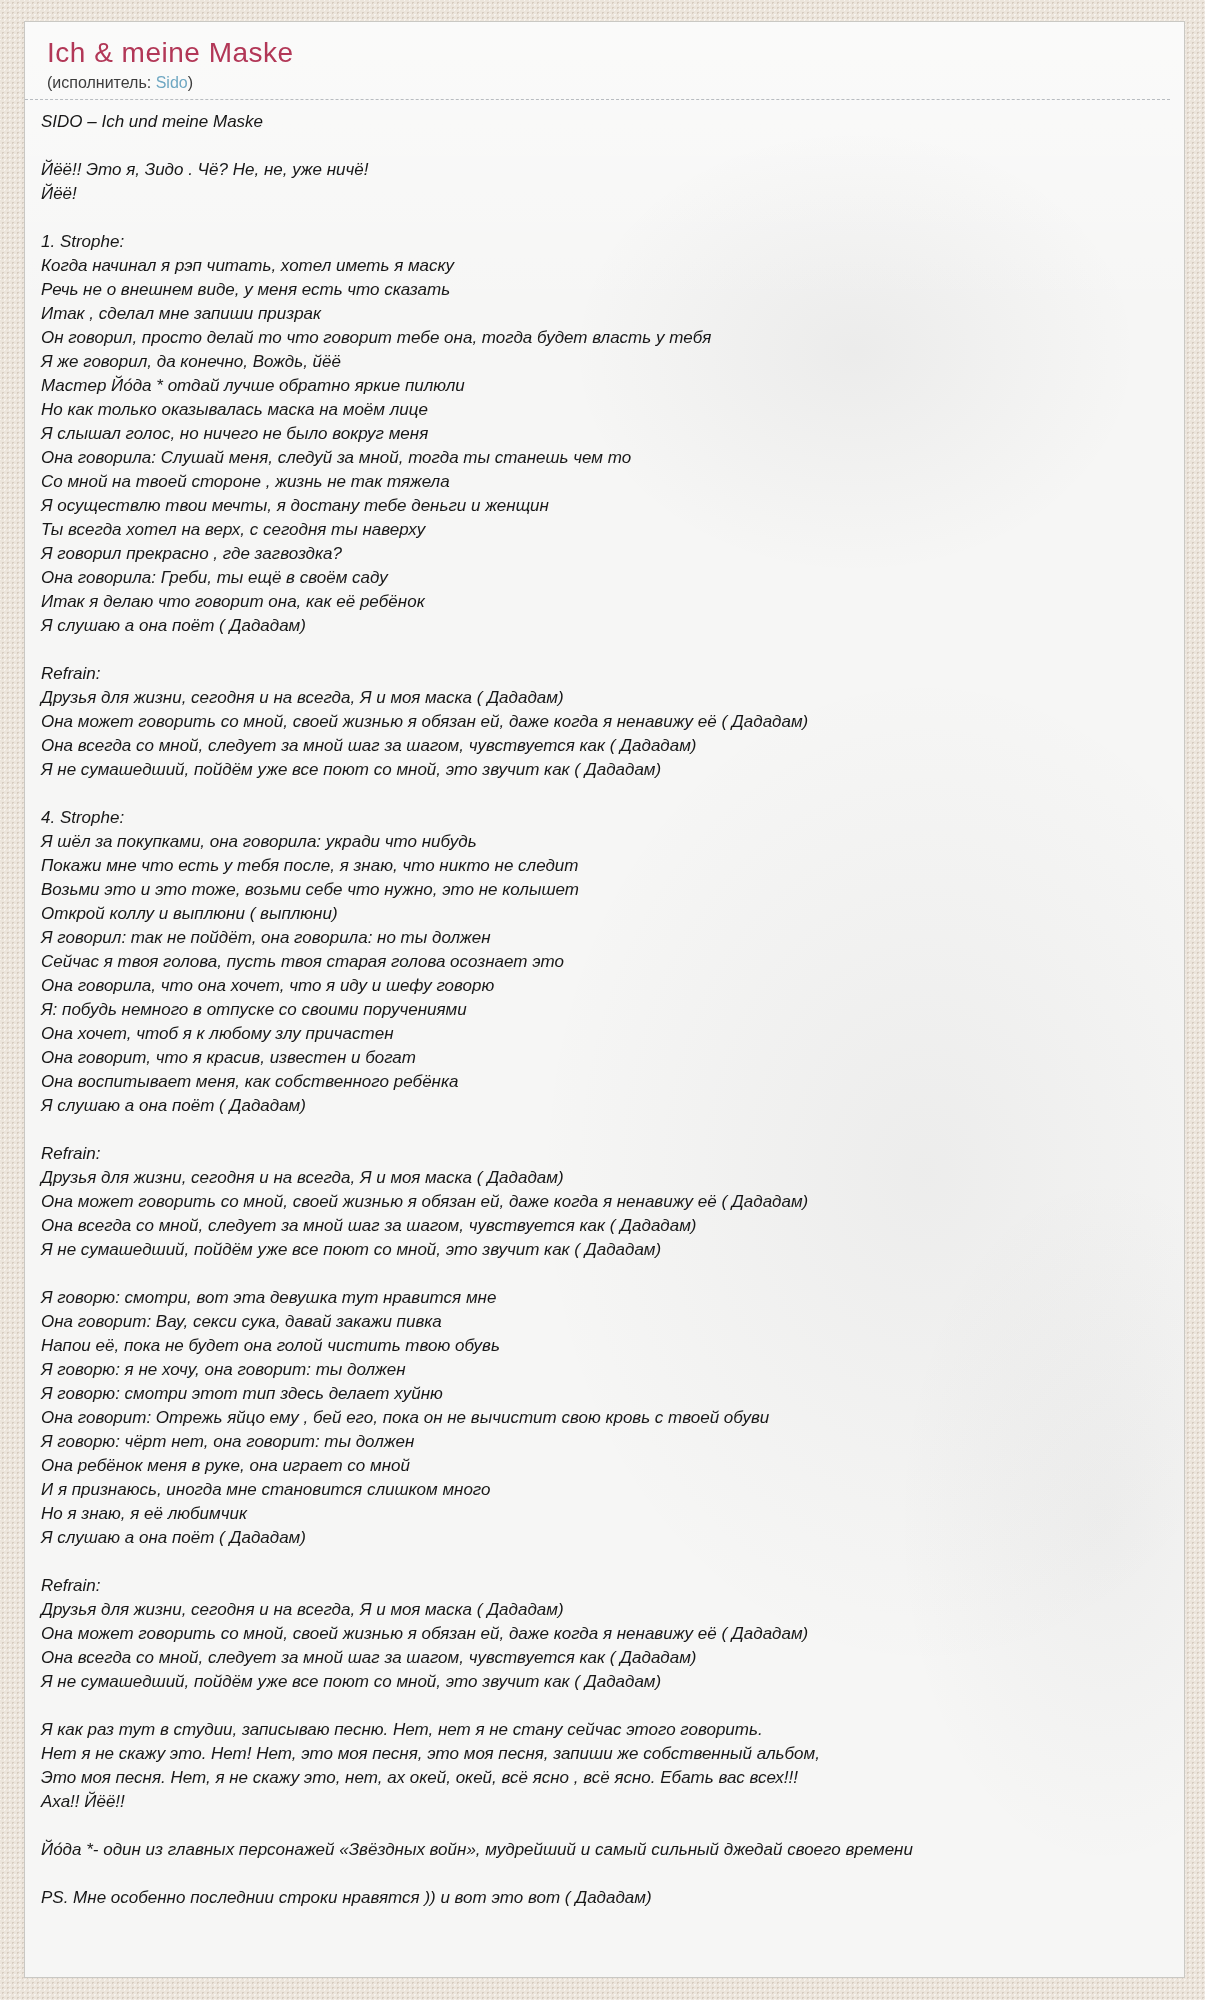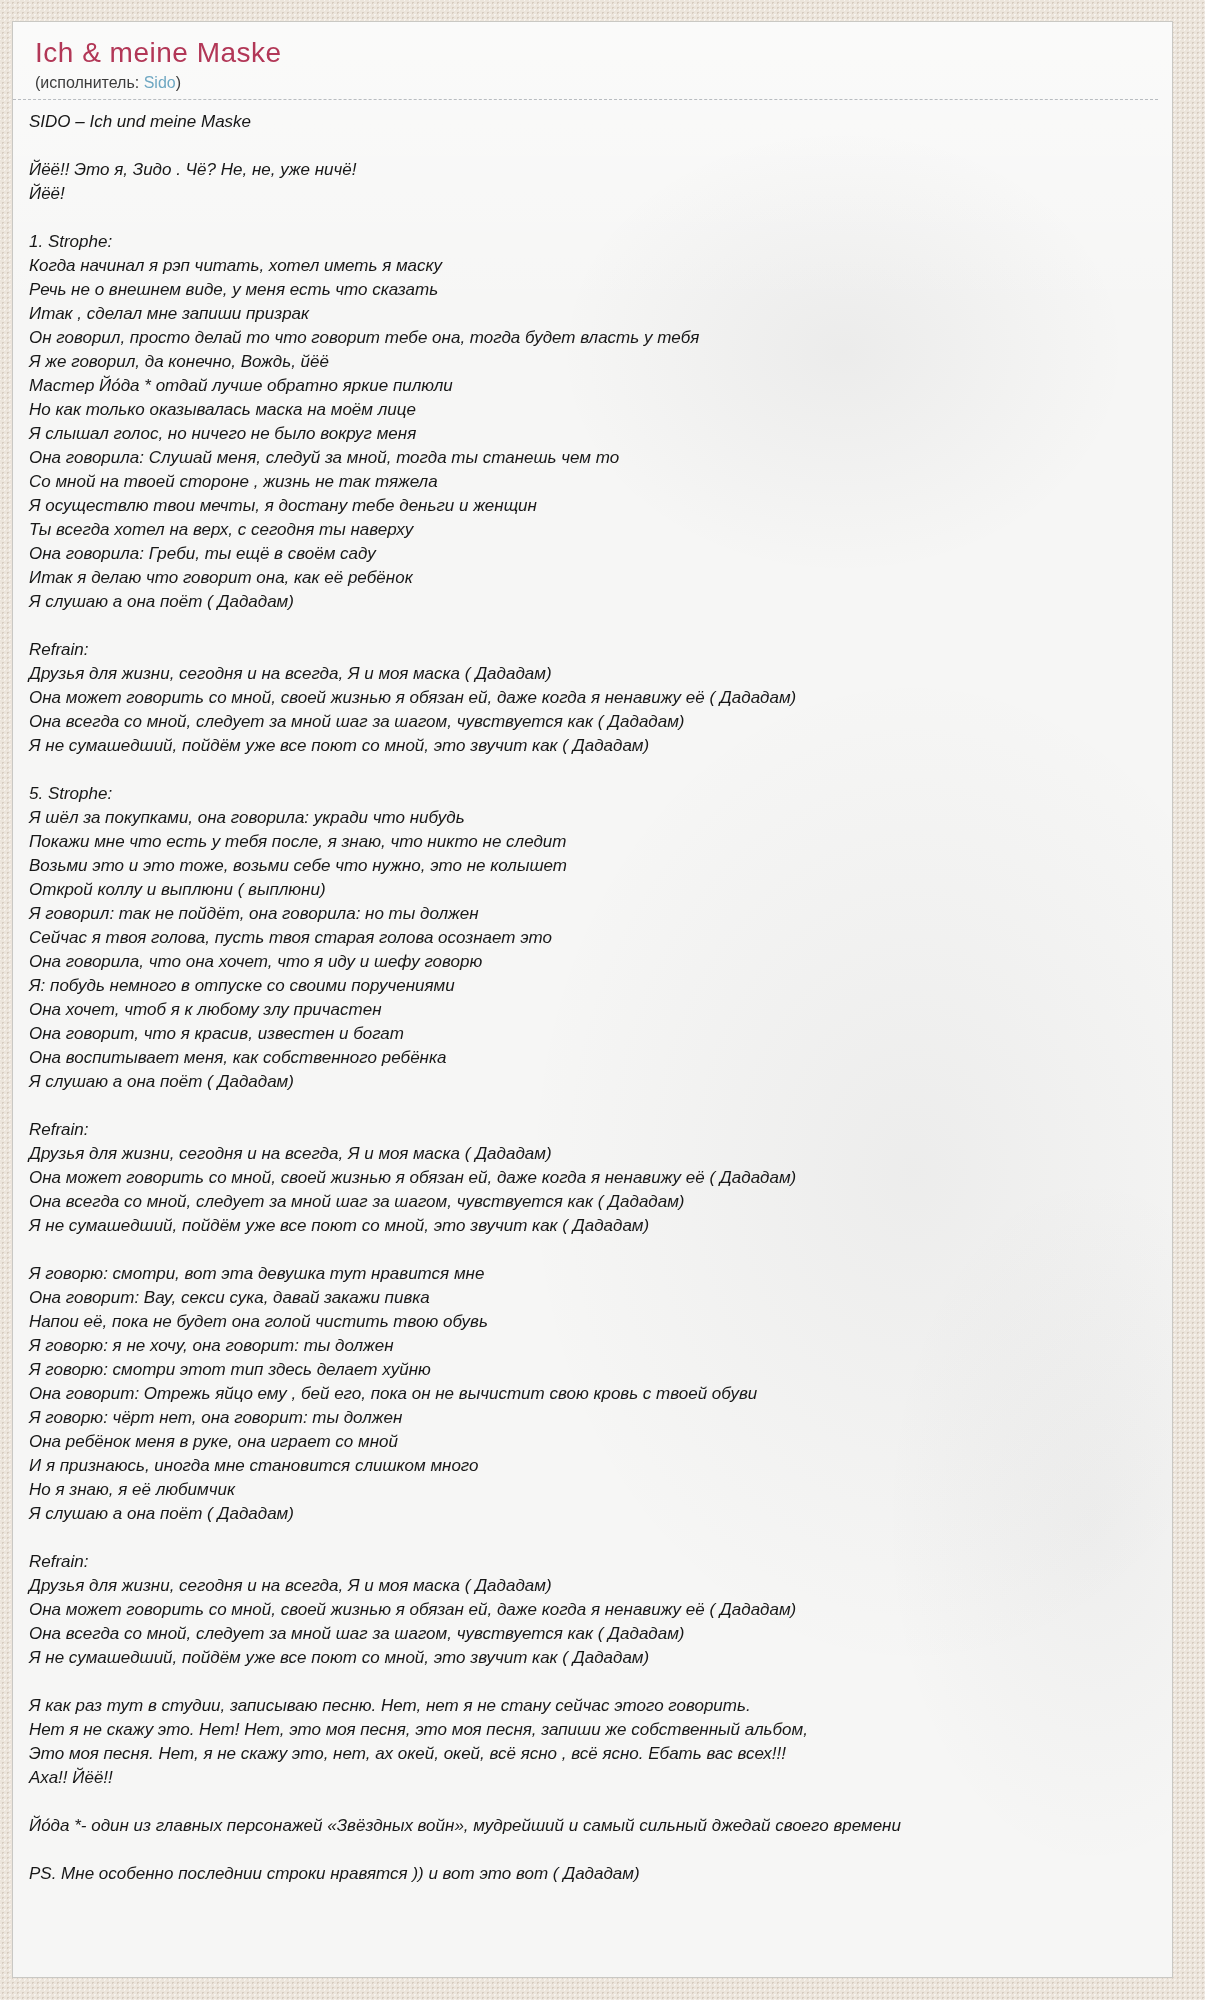--- a/index.html
+++ b/index.html
@@ -11,21 +11,21 @@
   body {
     background-color: #ece5dc;
     background-image:
       radial-gradient(rgba(190,175,160,0.45) 1px, transparent 1px),
       radial-gradient(rgba(255,255,255,0.5) 1px, transparent 1px);
     background-size: 5px 5px, 5px 5px;
     background-position: 0 0, 2px 2px;
   }
   .panel {
     position: absolute;
-    left: 12px; top: 21px;
+    left: 24px; top: 21px;
     width: 1161px; height: 1957px;
     background: #f6f6f5;
     border: 1px solid #c9c8c4;
     padding: 14px 0 13px 16px;
     overflow: visible;
   }
   .watermark {
     position: absolute;
     left: 0; top: 0; right: 0; bottom: 0;
     pointer-events: none;
@@ -95,33 +95,34 @@
         <div class="line">Итак , сделал мне запиши призрак</div>
         <div class="line">Он говорил, просто делай то что говорит тебе она, тогда будет власть у тебя</div>
         <div class="line">Я же говорил, да конечно, Вождь, йёё</div>
         <div class="line">Мастер Йо́да * отдай лучше обратно яркие пилюли</div>
         <div class="line">Но как только оказывалась маска на моём лице</div>
         <div class="line">Я слышал голос, но ничего не было вокруг меня</div>
         <div class="line">Она говорила: Слушай меня, следуй за мной, тогда ты станешь чем то</div>
         <div class="line">Со мной на твоей стороне , жизнь не так тяжела</div>
         <div class="line">Я осуществлю твои мечты, я достану тебе деньги и женщин</div>
         <div class="line">Ты всегда хотел на верх, с сегодня ты наверху</div>
+        <div class="line">Я говорил прекрасно , где загвоздка?</div>
         <div class="line">Она говорила: Греби, ты ещё в своём саду</div>
         <div class="line">Итак я делаю что говорит она, как её ребёнок</div>
         <div class="line">Я слушаю а она поёт ( Дададам)</div>
       </div>
       <div class="block">
         <div class="line">Refrain:</div>
         <div class="line">Друзья для жизни, сегодня и на всегда, Я и моя маска ( Дададам)</div>
         <div class="line">Она может говорить со мной, своей жизнью я обязан ей, даже когда я ненавижу её ( Дададам)</div>
         <div class="line">Она всегда со мной, следует за мной шаг за шагом, чувствуется как ( Дададам)</div>
         <div class="line">Я не сумашедший, пойдём уже все поют со мной, это звучит как ( Дададам)</div>
       </div>
       <div class="block">
-        <div class="line">5. Strophe:</div>
+        <div class="line">4. Strophe:</div>
         <div class="line">Я шёл за покупками, она говорила: укради что нибудь</div>
         <div class="line">Покажи мне что есть у тебя после, я знаю, что никто не следит</div>
         <div class="line">Возьми это и это тоже, возьми себе что нужно, это не колышет</div>
         <div class="line">Открой коллу и выплюни ( выплюни)</div>
         <div class="line">Я говорил: так не пойдёт, она говорила: но ты должен</div>
         <div class="line">Сейчас я твоя голова, пусть твоя старая голова осознает это</div>
         <div class="line">Она говорила, что она хочет, что я иду и шефу говорю</div>
         <div class="line">Я: побудь немного в отпуске со своими поручениями</div>
         <div class="line">Она хочет, чтоб я к любому злу причастен</div>
         <div class="line">Она говорит, что я красив, известен и богат</div>

